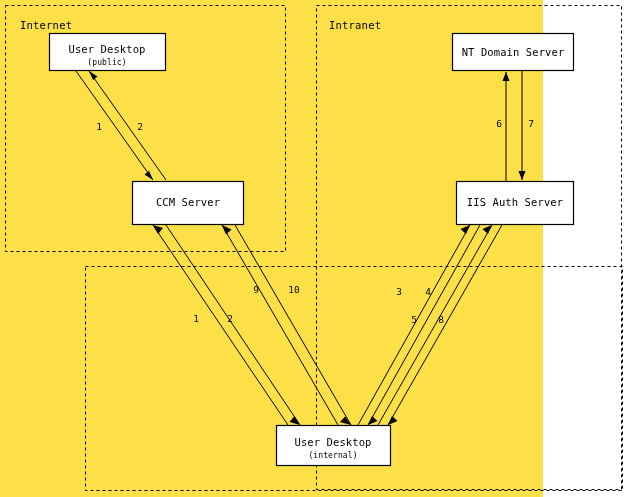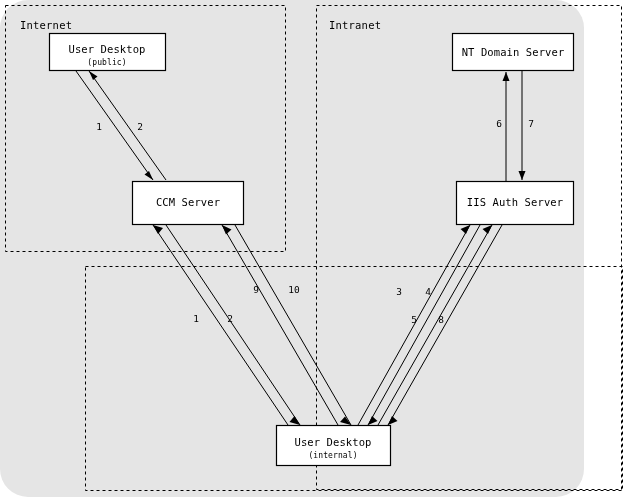--- a/index.html
+++ b/index.html
@@ -8,24 +8,23 @@
     background: #ffffff;
   }
   body {
     width: 627px;
     height: 497px;
     font-family: "DejaVu Sans Mono", "Liberation Mono", monospace;
     overflow: hidden;
   }
   #diagram-root {
     position: relative;
-    width: 584px;
+    width: 543px;
     height: 497px;
-    background: #e5e5e5;
-    border-radius: 28px;
+    background: #fde047;
   }
   svg.diagram-canvas {
     display: block;
     width: 627px;
     height: 497px;
   }
   .zone-border {
     fill: none;
     stroke: #000000;
     stroke-width: 1;

